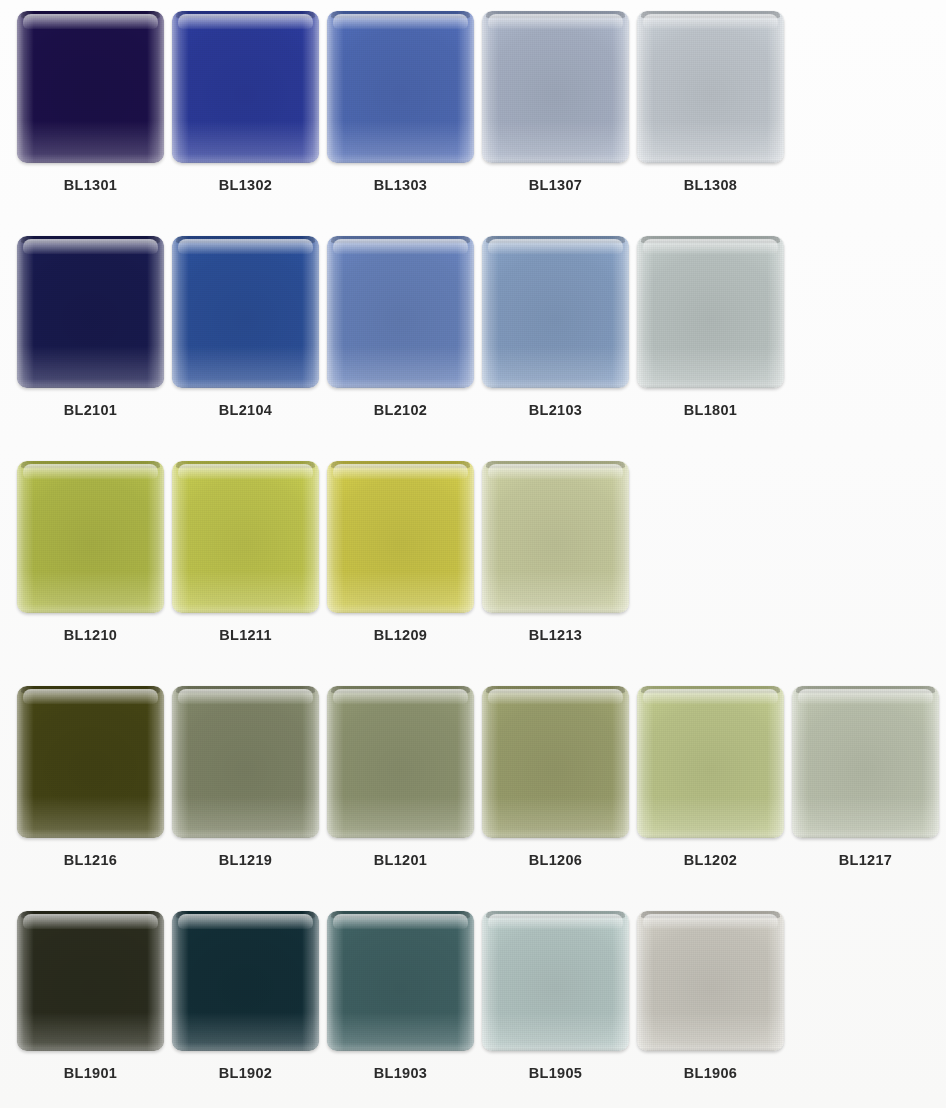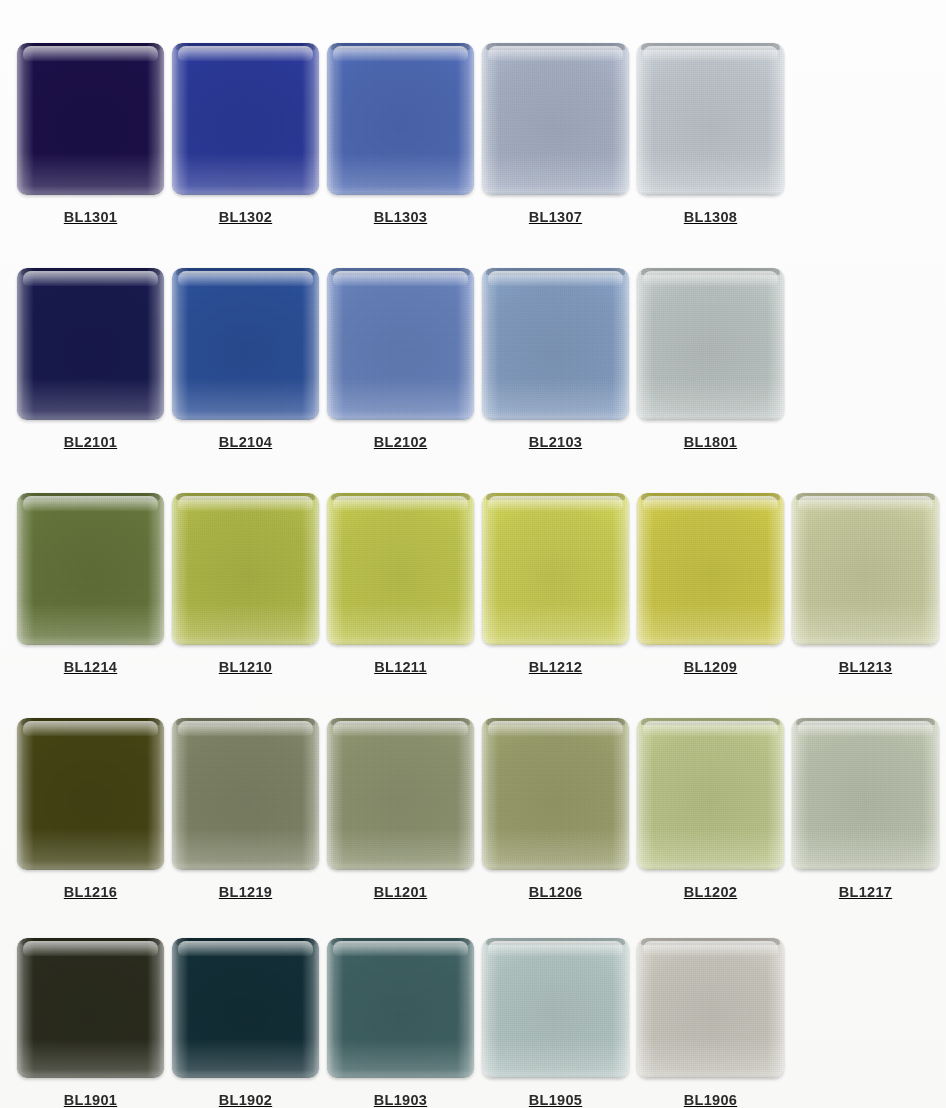--- a/index.html
+++ b/index.html
@@ -28,24 +28,23 @@
     position: absolute;
     inset: 0;
     display: flex;
     flex-direction: column;
   }
 
   .row {
     position: relative;
     height: 225px;
     display: flex;
-    align-items: flex-end;
+    align-items: flex-start;
     padding: 11px 0 0 13px;
     box-sizing: border-box;
-    text-decoration: underline;
   }
   .row.row-last { height: 208px; }
 
   .cell {
     width: 155px;
     margin-right: 0px;
     position: relative;
     display: flex;
     flex-direction: column;
     align-items: center;
@@ -287,61 +286,39 @@
           <div class="lip"></div>
           <div class="gloss"></div>
           <div class="texture"></div>
         </div>
         <div class="label">BL1801</div>
       </div>
     </div>
     <div class="row">
       <div class="cell">
         <div class="tile">
-          <div class="base" style="background: rgb(110, 128, 64);"></div>
-          <div class="core"></div>
-          <div class="bevel"></div>
-          <div class="lip"></div>
-          <div class="gloss"></div>
-          <div class="texture"></div>
-        </div>
-        <div class="label">BL1214</div>
-      </div>
-      <div class="cell">
-        <div class="tile">
           <div class="base" style="background: rgb(191, 201, 78);"></div>
           <div class="core"></div>
           <div class="bevel"></div>
           <div class="lip"></div>
           <div class="gloss"></div>
           <div class="texture"></div>
         </div>
         <div class="label">BL1210</div>
       </div>
       <div class="cell">
         <div class="tile">
           <div class="base" style="background: rgb(210, 216, 85);"></div>
           <div class="core"></div>
           <div class="bevel"></div>
           <div class="lip"></div>
           <div class="gloss"></div>
           <div class="texture"></div>
         </div>
         <div class="label">BL1211</div>
-      </div>
-      <div class="cell">
-        <div class="tile">
-          <div class="base" style="background: rgb(221, 224, 92);"></div>
-          <div class="core"></div>
-          <div class="bevel"></div>
-          <div class="lip"></div>
-          <div class="gloss"></div>
-          <div class="texture"></div>
-        </div>
-        <div class="label">BL1212</div>
       </div>
       <div class="cell">
         <div class="tile">
           <div class="base" style="background: rgb(223, 217, 79);"></div>
           <div class="core"></div>
           <div class="bevel"></div>
           <div class="lip"></div>
           <div class="gloss"></div>
           <div class="texture"></div>
         </div>

